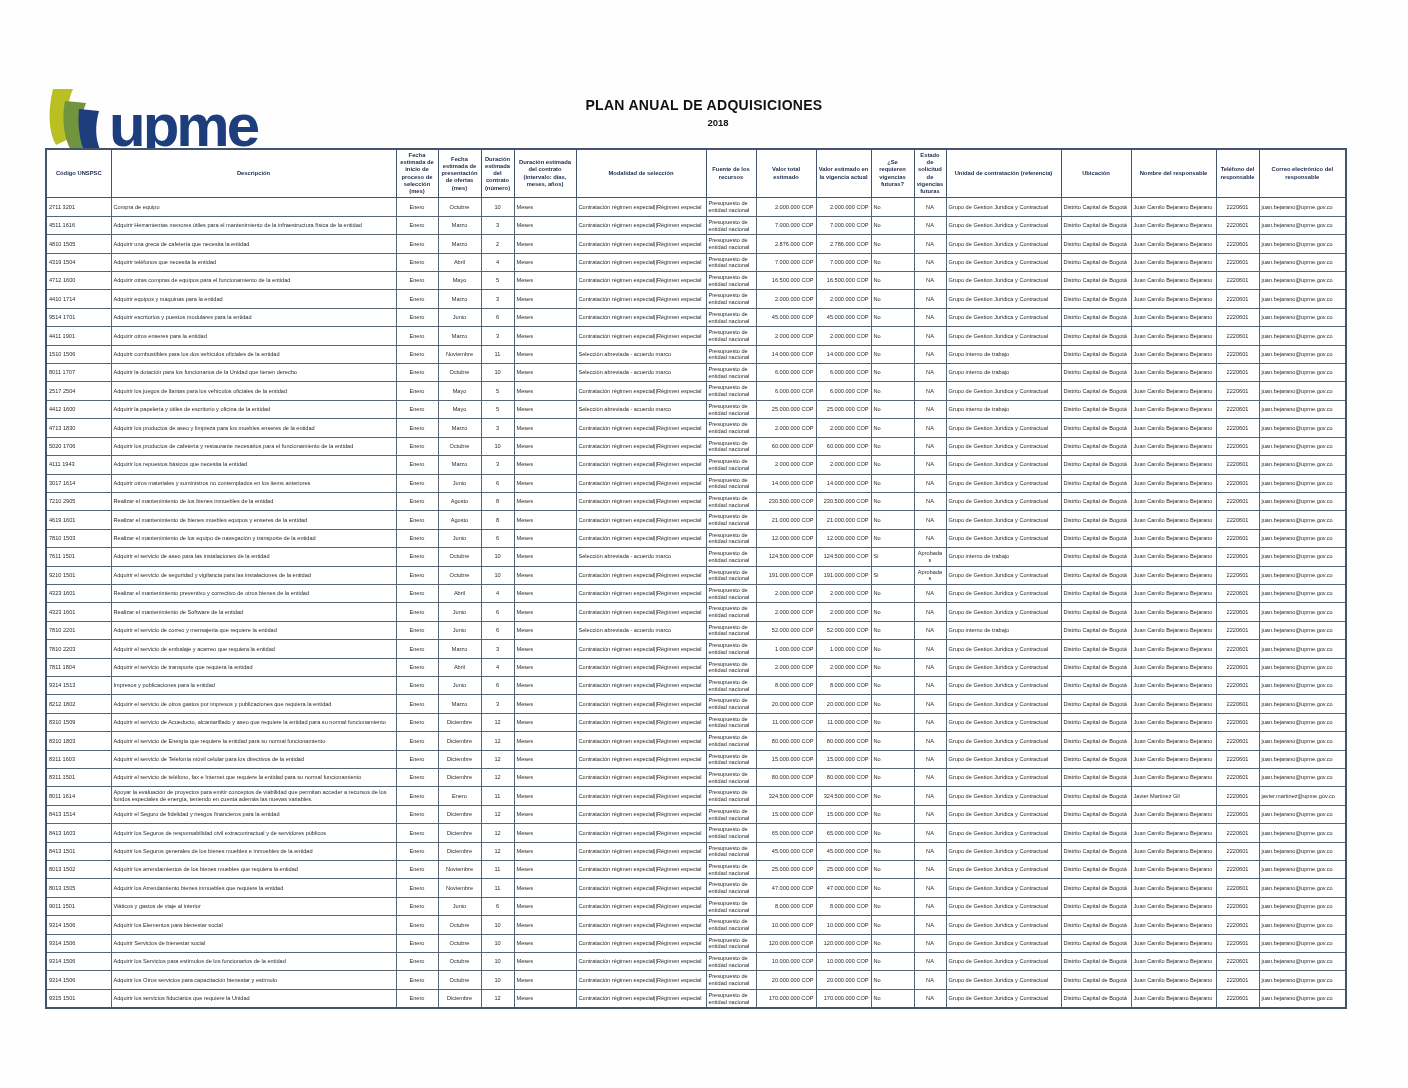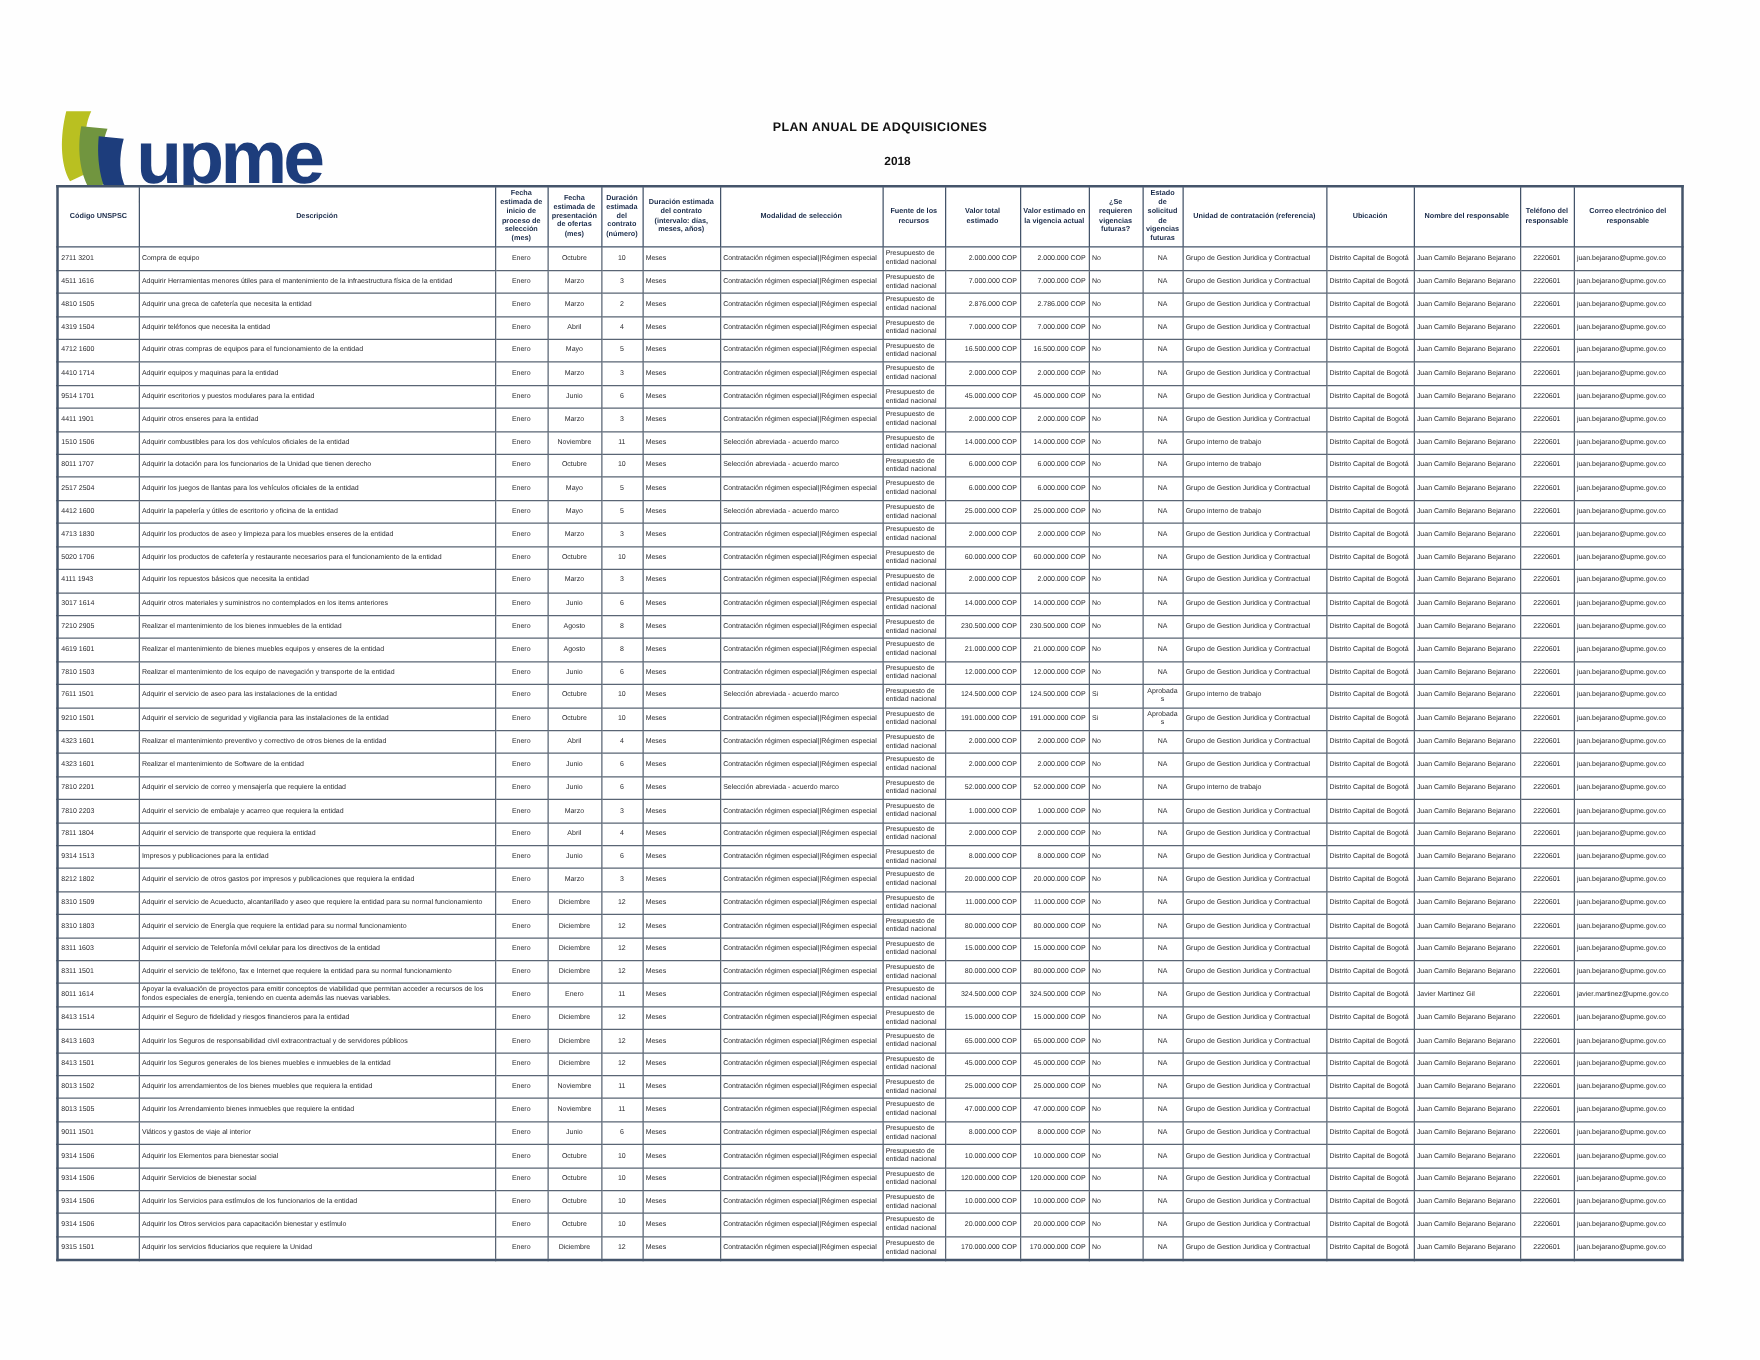--- a/index.html
+++ b/index.html
@@ -16,22 +16,22 @@
   .logo-glyph { width:60px; height:80px; }
   .logo-text { margin-left:4px; display:flex; flex-direction:column; }
   .wordmark {
     font-size:60px; font-weight:bold; color:#1d3d7c; line-height:0.95;
     letter-spacing:-3px;
   }
   .tagline { font-size:10px; color:#c6c6c6; margin-top:0px; letter-spacing:0.4px; }
 
   
   .title-block { position:absolute; left:0; top:97px; width:1408px; text-align:center; }
-  .title-line1 { font-size:10px; font-weight:bold; color:#111; letter-spacing:0.3px; }
-  .title-line2 { font-size:9.5px; font-weight:bold; color:#111; margin-top:16px;padding-left:28px; }
+  .title-line1 { font-size:14px; font-weight:bold; color:#111; letter-spacing:0.3px; }
+  .title-line2 { font-size:9.5px; font-weight:bold; color:#111; margin-top:4px;padding-left:28px; }
 
   
   table.plan {
     position:absolute; left:45px; top:148px; width:1300px;
     border-collapse:collapse; table-layout:fixed;
     border:2px solid #44546a;
   }
   table.plan th {
     border:1.5px solid #44546a; background:#ffffff; color:#1a2b4a;
     font-size:5.8px; font-weight:bold; text-align:center; vertical-align:middle;

